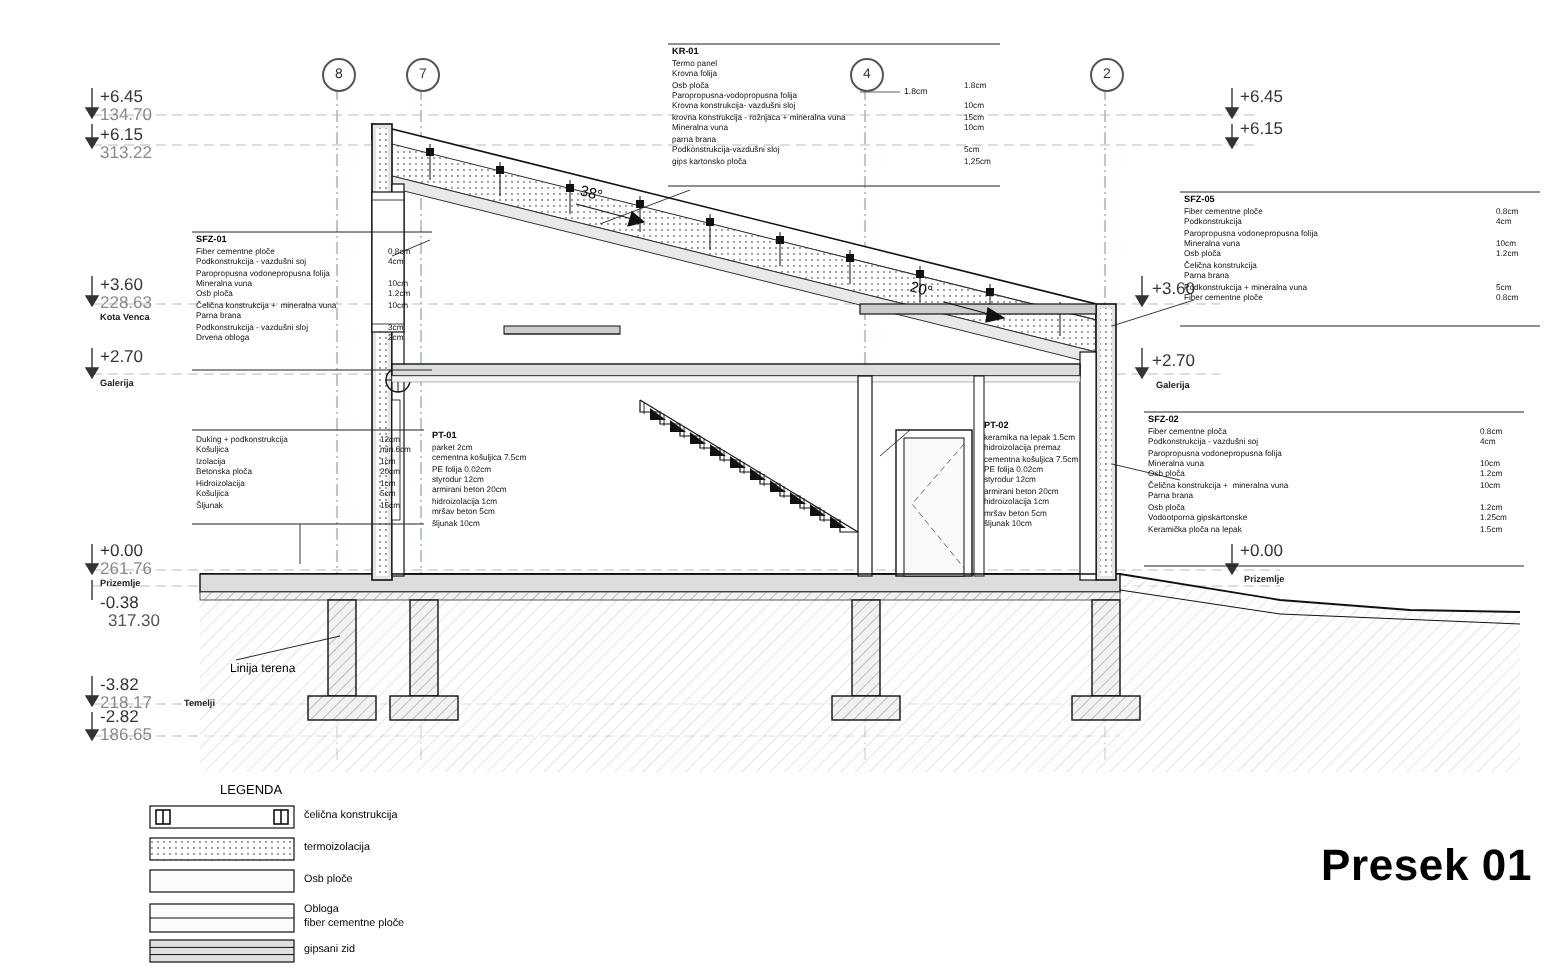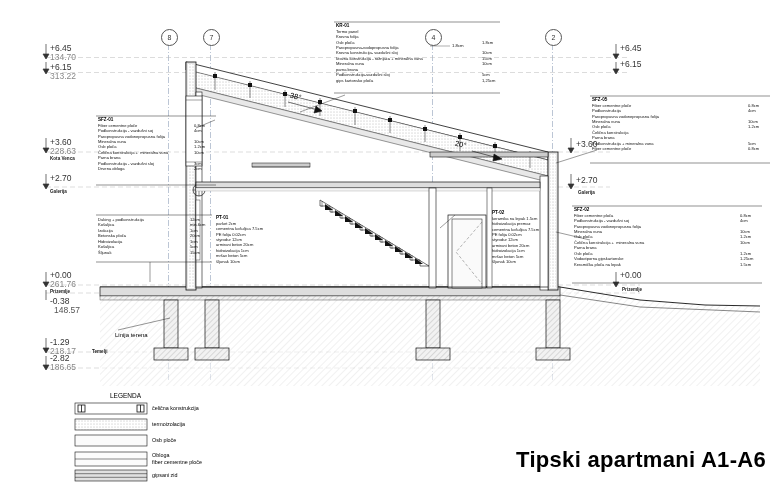--- a/index.html
+++ b/index.html
@@ -292,23 +292,23 @@
 <div class="txt sub" style="left:50px;top:157px">Kota Venca</div>
 
 <div class="txt lvl" style="left:50px;top:174px">+2.70</div>
 <div class="txt sub" style="left:50px;top:190px">Galerija</div>
 
 <div class="txt lvl" style="left:50px;top:271px">+0.00</div>
 <div class="txt lvl" style="left:50px;top:280px;color:#888">261.76</div>
 <div class="txt sub" style="left:50px;top:290px">Prizemlje</div>
 
 <div class="txt lvl" style="left:50px;top:297px">-0.38</div>
-<div class="txt lvl" style="left:54px;top:306px;color:#555">148.57</div>
-
-<div class="txt lvl" style="left:50px;top:338px">-1.29</div>
+<div class="txt lvl" style="left:54px;top:306px;color:#555">317.30</div>
+
+<div class="txt lvl" style="left:50px;top:338px">-3.82</div>
 <div class="txt lvl" style="left:50px;top:347px;color:#888">218.17</div>
 <div class="txt sub" style="left:92px;top:350px">Temelji</div>
 
 <div class="txt lvl" style="left:50px;top:354px">-2.82</div>
 <div class="txt lvl" style="left:50px;top:363px;color:#888">186.65</div>
 
 <div class="txt lvl" style="left:620px;top:44px">+6.45</div>
 <div class="txt lvl" style="left:620px;top:60px">+6.15</div>
 <div class="txt lvl" style="left:576px;top:140px">+3.60</div>
 <div class="txt lvl" style="left:576px;top:176px">+2.70</div>
@@ -334,15 +334,15 @@
 <div class="legtitle" style="left:110px;top:392px">LEGENDA</div>
 <div class="legtxt" style="left:152px;top:405px">čelična konstrukcija</div>
 <div class="legtxt" style="left:152px;top:421px">termoizolacija</div>
 <div class="legtxt" style="left:152px;top:437px">Osb ploče</div>
 <div class="legtxt" style="left:152px;top:452px">
       <div>Obloga</div>
       <div>fiber cementne ploče</div>
     </div>
 <div class="legtxt" style="left:152px;top:472px">gipsani zid</div>
 
-<div class="title2" style="right:16px;top:447px">Tipski apartmani A1-A6</div>
+<div class="title1" style="right:16px;top:420px">Presek 01</div>
 
 </div>
 
 </body></html>

